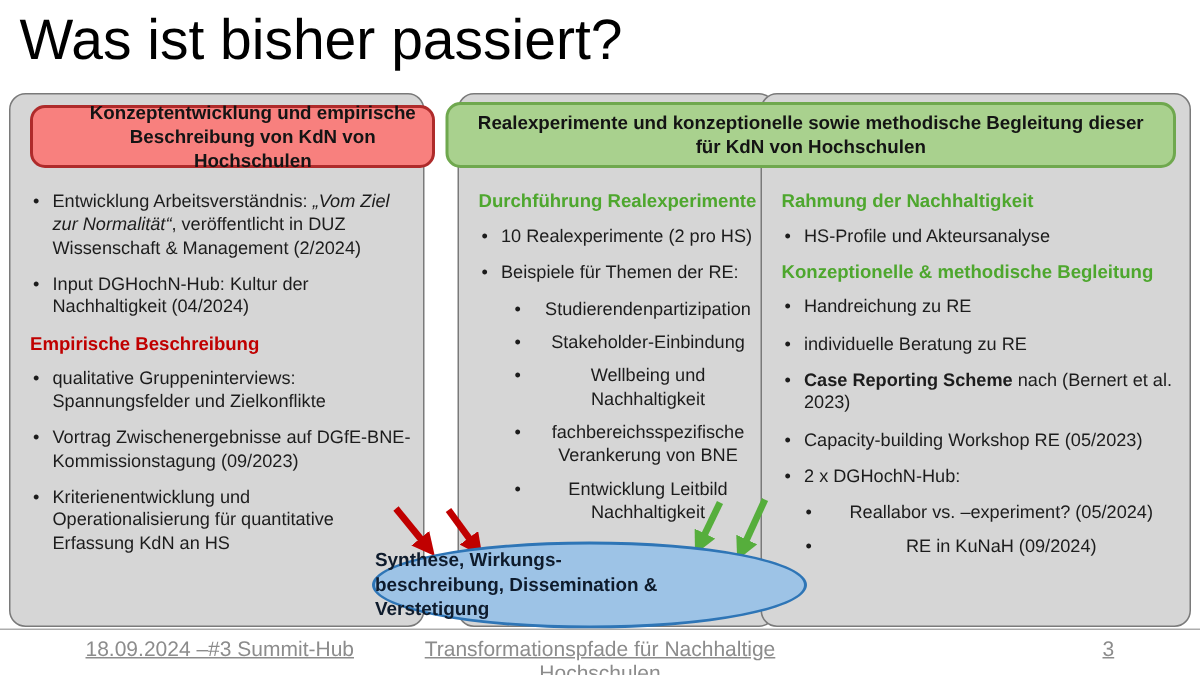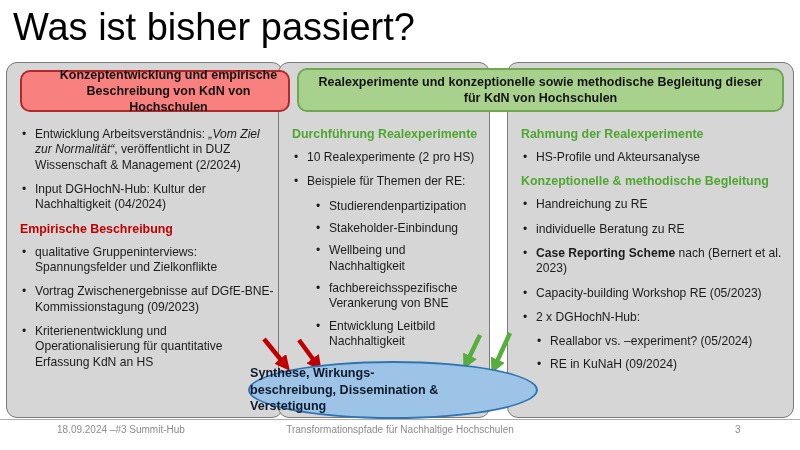--- a/index.html
+++ b/index.html
@@ -5,56 +5,56 @@
   html,body{margin:0;padding:0;background:#ffffff;}
   .slide{position:relative;width:800px;height:450px;background:#ffffff;
          font-family:"Liberation Sans",sans-serif;overflow:hidden;}
 
   .title{position:absolute;left:13px;top:6px;margin:0;font-size:38px;
          font-weight:400;color:#000;letter-spacing:0;}
 
   .panel{position:absolute;top:62px;height:356px;background:var(--panel_fill);
          border:1.5px solid var(--panel_border);border-radius:11px;box-sizing:border-box;}
   .panel-left{left:6px;width:277px;}
-  .panel-mid{left:278px;width:212px;}
+  .panel-mid{left:305px;width:212px;}
   .panel-right{left:507px;width:287px;}
 
   .hdr{position:absolute;box-sizing:border-box;border-radius:10px;
        display:flex;align-items:center;justify-content:center;text-align:center;
        font-weight:700;font-size:12.5px;line-height:1.3;color:#141414;padding:4px 10px;}
   .hdr-red{left:20px;top:70px;width:270px;height:42px;
            background:var(--red_box_fill);border:2px solid var(--red_box_border);padding-left:37px;}
   .hdr-green{left:297px;top:68px;width:487px;height:44px;
            background:var(--green_box_fill);border:2px solid var(--green_box_border);}
 
   .panel-inner{box-sizing:border-box;padding:55px 8px 0 13px;}
   .heading{font-weight:700;font-size:12.4px;margin:9px 0 3px;white-space:nowrap;}
   .heading.red{color:var(--red_heading);}
   .heading.green{color:var(--green_heading);}
 
   ul.bullets{margin:0;padding:0;list-style:none;}
   ul.bullets li{position:relative;padding-left:15px;margin:9px 0;
                 font-size:12.1px;line-height:1.27;color:#1c1c1c;}
   ul.bullets li::before{content:"\2022";position:absolute;left:2px;top:0;}
   ul.bullets.sub{margin-left:22px;}
-  ul.bullets.sub li{margin:7px 0;}
+  ul.bullets.sub li{margin:7px 0;text-align:center;}
   .panel-right ul.bullets.sub{margin-left:14px;}
   ul.bullets li em{font-style:italic;}
   ul.bullets li strong{font-weight:700;}
 
   .ellipse{position:absolute;left:248px;top:361px;width:290px;height:58px;
            background:var(--ellipse_fill);border:2px solid var(--ellipse_border);
            border-radius:50%;box-sizing:border-box;display:flex;flex-direction:column;
            align-items:flex-start;justify-content:center;text-align:center;
            font-weight:700;font-size:12.6px;line-height:1.3;color:#0e1b2c;}
 
   .arrows{position:absolute;left:0;top:0;width:800px;height:450px;pointer-events:none;}
 
   .footer-line{position:absolute;left:0;top:419px;width:800px;height:1px;background:#adadad;}
-  .footer-text{position:absolute;top:424px;font-size:10px;color:#8c8c8c;}
+  .footer-text{position:absolute;top:424px;font-size:14px;color:#8c8c8c;text-decoration:underline;}
   .footer-left{left:57px;}
   .footer-center{left:250px;width:300px;text-align:center;}
   .footer-page{left:735px;}
 </style>
 </head>
 <body>
 
 <div class="slide">
 
   <h1 class="title">Was ist bisher passiert?</h1>
@@ -86,21 +86,21 @@
         <li>Stakeholder-Einbindung</li>
         <li>Wellbeing und Nachhaltigkeit</li>
         <li>fachbereichsspezifische Verankerung von BNE</li>
         <li>Entwicklung Leitbild Nachhaltigkeit</li>
       </ul>
     </div>
   </section>
 
   <section class="panel panel-right">
     <div class="panel-inner">
-      <div class="heading green">Rahmung der Realexperimente</div>
+      <div class="heading green">Rahmung der Nachhaltigkeit</div>
       <ul class="bullets">
         <li>HS-Profile und Akteursanalyse</li>
       </ul>
       <div class="heading green">Konzeptionelle &amp; methodische Begleitung</div>
       <ul class="bullets">
         <li>Handreichung zu RE</li>
         <li>individuelle Beratung zu RE</li>
         <li><strong>Case Reporting Scheme</strong><span> nach (Bernert et al. 2023)</span></li>
         <li>Capacity-building Workshop RE  (05/2023)</li>
         <li>2 x DGHochN-Hub:</li>

